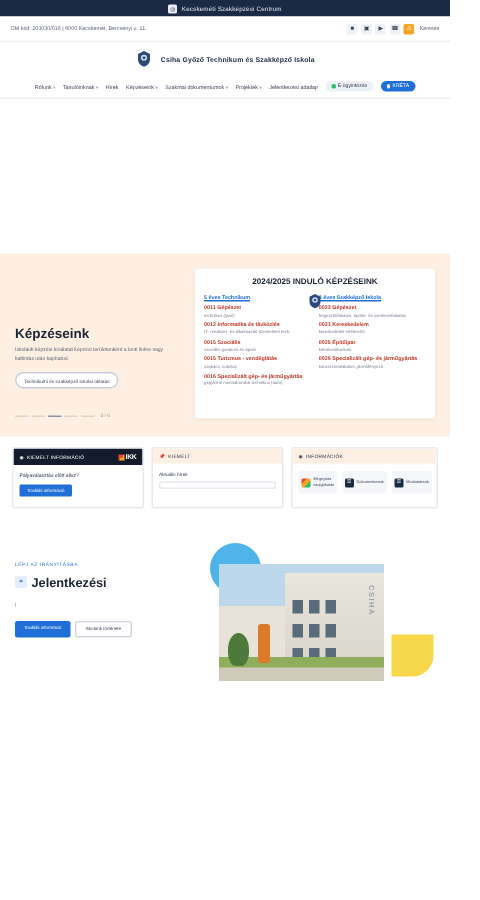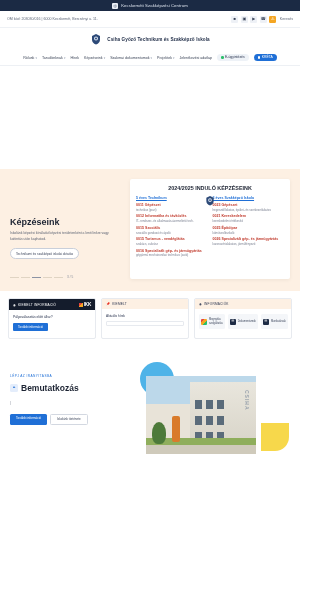--- a/index.html
+++ b/index.html
@@ -533,21 +533,21 @@
     </div>
   </div>
 </div>
 
 <div class="bottom">
 
   <div class="bot-left">
     <div class="b-kicker">LÉPJ AZ IRÁNYÍTÁSBA</div>
     <div class="b-title-row">
       <div class="b-ico">❝</div>
-      <div class="b-title">Bemutatkozás</div>
+      <div class="b-title">Jelentkezési</div>
     </div>
     <div class="b-body">|</div>
     <div class="b-btns">
       <div class="b-btn-blue">További információ</div>
       <div class="b-btn-ghost">Iskolánk története</div>
     </div>
   </div>
 
   <div class="collage">
     <div class="blob-blue"></div>

